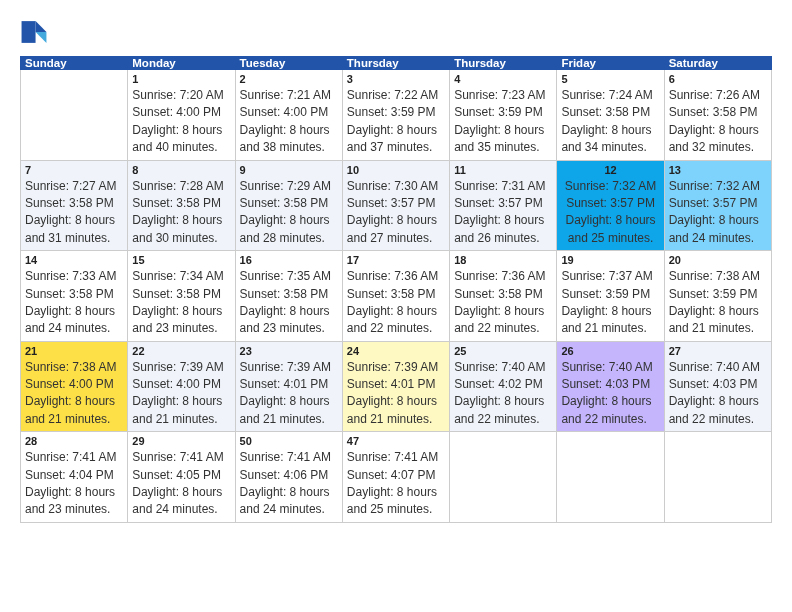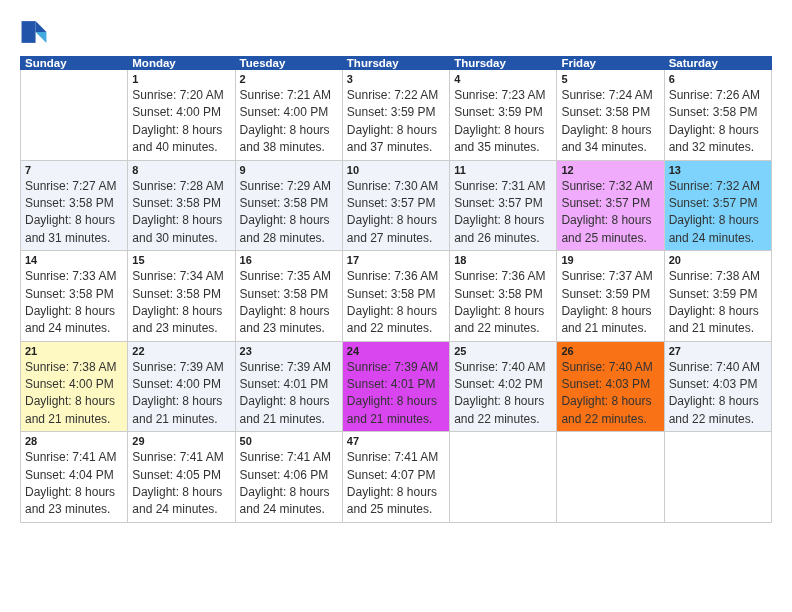--- a/index.html
+++ b/index.html
@@ -168,21 +168,21 @@
             <div class="day-info">Sunrise: 7:29 AM<br>Sunset: 3:58 PM<br>Daylight: 8 hours and 28 minutes.</div>
           </td>
           <td style="background: rgb(240, 244, 250);">
             <span class="day-number">10</span>
             <div class="day-info">Sunrise: 7:30 AM<br>Sunset: 3:57 PM<br>Daylight: 8 hours and 27 minutes.</div>
           </td>
           <td style="background: rgb(240, 244, 250);">
             <span class="day-number">11</span>
             <div class="day-info">Sunrise: 7:31 AM<br>Sunset: 3:57 PM<br>Daylight: 8 hours and 26 minutes.</div>
           </td>
-          <td style="background: #f0abfc;">
+          <td style="background: #0ea5e9; text-align: center;">
             <span class="day-number">12</span>
             <div class="day-info">Sunrise: 7:32 AM<br>Sunset: 3:57 PM<br>Daylight: 8 hours and 25 minutes.</div>
           </td>
           <td style="background: #7dd3fc;">
             <span class="day-number">13</span>
             <div class="day-info">Sunrise: 7:32 AM<br>Sunset: 3:57 PM<br>Daylight: 8 hours and 24 minutes.</div>
           </td>
         </tr>
         <tr>
           <td>
@@ -208,41 +208,41 @@
           <td>
             <span class="day-number">19</span>
             <div class="day-info">Sunrise: 7:37 AM<br>Sunset: 3:59 PM<br>Daylight: 8 hours and 21 minutes.</div>
           </td>
           <td>
             <span class="day-number">20</span>
             <div class="day-info">Sunrise: 7:38 AM<br>Sunset: 3:59 PM<br>Daylight: 8 hours and 21 minutes.</div>
           </td>
         </tr>
         <tr>
-          <td style="background: #fef9c3;">
+          <td style="background: #fde047;">
             <span class="day-number">21</span>
             <div class="day-info">Sunrise: 7:38 AM<br>Sunset: 4:00 PM<br>Daylight: 8 hours and 21 minutes.</div>
           </td>
           <td style="background: rgb(240, 244, 250);">
             <span class="day-number">22</span>
             <div class="day-info">Sunrise: 7:39 AM<br>Sunset: 4:00 PM<br>Daylight: 8 hours and 21 minutes.</div>
           </td>
           <td style="background: rgb(240, 244, 250); margin-left: 20px;">
             <span class="day-number">23</span>
             <div class="day-info">Sunrise: 7:39 AM<br>Sunset: 4:01 PM<br>Daylight: 8 hours and 21 minutes.</div>
           </td>
-          <td style="background: #d946ef;">
+          <td style="background: #fef9c3;">
             <span class="day-number">24</span>
             <div class="day-info">Sunrise: 7:39 AM<br>Sunset: 4:01 PM<br>Daylight: 8 hours and 21 minutes.</div>
           </td>
           <td style="background: rgb(240, 244, 250);">
             <span class="day-number">25</span>
             <div class="day-info">Sunrise: 7:40 AM<br>Sunset: 4:02 PM<br>Daylight: 8 hours and 22 minutes.</div>
           </td>
-          <td style="background: #f97316; margin-top: 17px;">
+          <td style="background: #c4b5fd; margin-top: 17px;">
             <span class="day-number">26</span>
             <div class="day-info">Sunrise: 7:40 AM<br>Sunset: 4:03 PM<br>Daylight: 8 hours and 22 minutes.</div>
           </td>
           <td style="background: rgb(240, 244, 250);">
             <span class="day-number">27</span>
             <div class="day-info">Sunrise: 7:40 AM<br>Sunset: 4:03 PM<br>Daylight: 8 hours and 22 minutes.</div>
           </td>
         </tr>
         <tr>
           <td>

